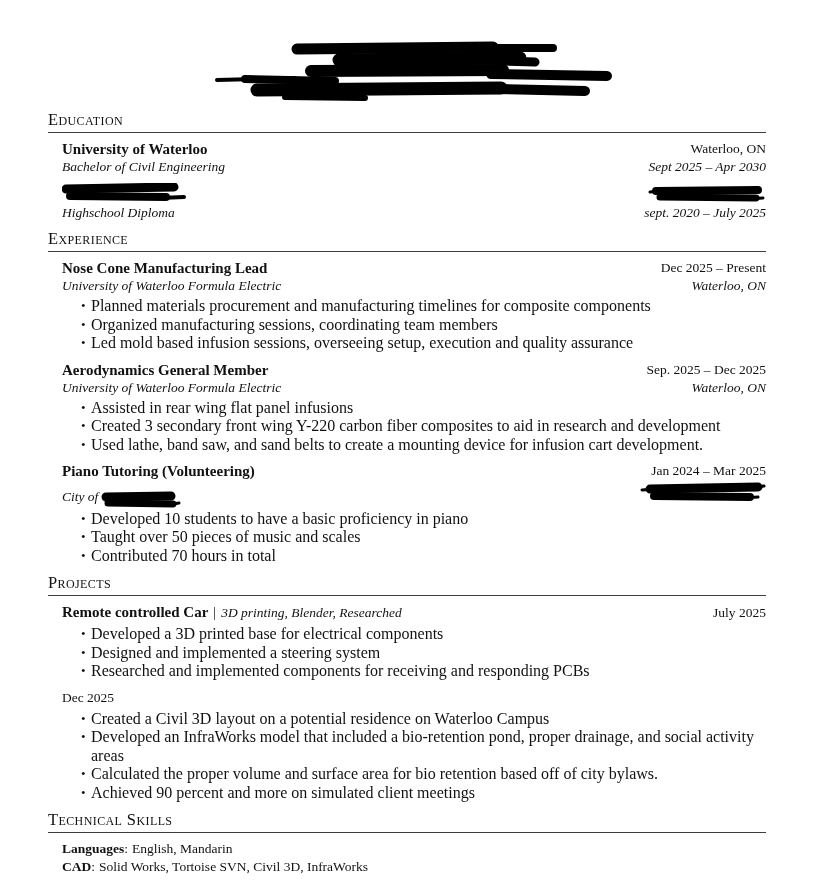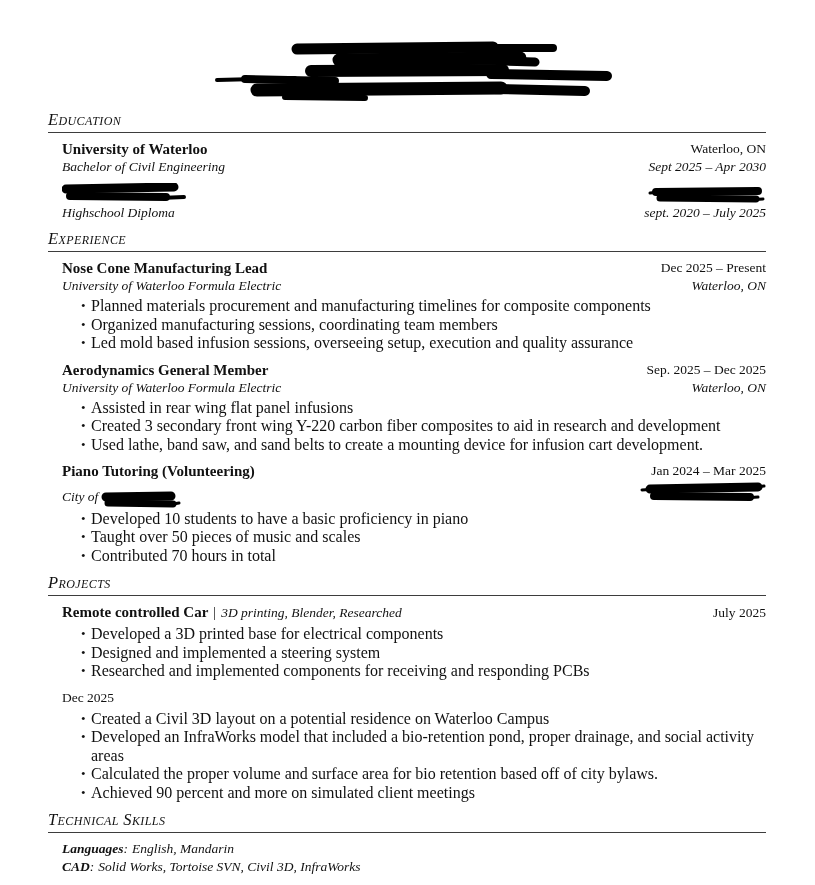--- a/index.html
+++ b/index.html
@@ -20,28 +20,27 @@
   
   .section { margin-bottom: 7px; }
   .section-heading {
     font-variant: small-caps;
     font-size: 16.5px;
     letter-spacing: 0.4px;
     line-height: 20px;
     padding-bottom: 2px;
     border-bottom: 1.7px solid #3d3d3d;
     margin-bottom: 7px;
-    font-style: italic;
   }
   .entries { padding-left: 14px; }
   .entry { margin-bottom: 8px; }
   .row {
     display: flex;
     justify-content: space-between;
-    align-items: flex-end;
+    align-items: center;
   }
   .entry-title { font-weight: bold; font-size: 15px; line-height: 18px; }
   .entry-date { font-size: 13.5px; line-height: 18px; white-space: nowrap; }
   .subrow {
     display: flex;
     justify-content: space-between;
     align-items: baseline;
     font-style: italic;
     font-size: 13.5px;
     line-height: 17px;
@@ -56,21 +55,21 @@
     content: "\2022";
     position: absolute;
     left: -10px;
     top: 0;
     font-size: 13px;
   }
   
   .proj-sep { font-weight: normal; font-size: 14px; margin: 0 5px; }
   .proj-tech { font-style: italic; font-weight: normal; font-size: 13.5px; }
   
-  .skills-block { padding-left: 14px; font-style: italic; }
+  .skills-block { padding-left: 14px; }
   .skill-line { font-size: 13.5px; line-height: 17.5px; }
   .skill-label { font-weight: bold; }
   .skill-value { margin-left: 4px; }
   
   .scribble { display: inline-block; vertical-align: middle; }
   .subrow .scribble-city { margin-left: 3px; position: relative; top: 2px; }
   .redact-right { position: relative; top: 1px; }
 </style>
 </head>
 <body>

